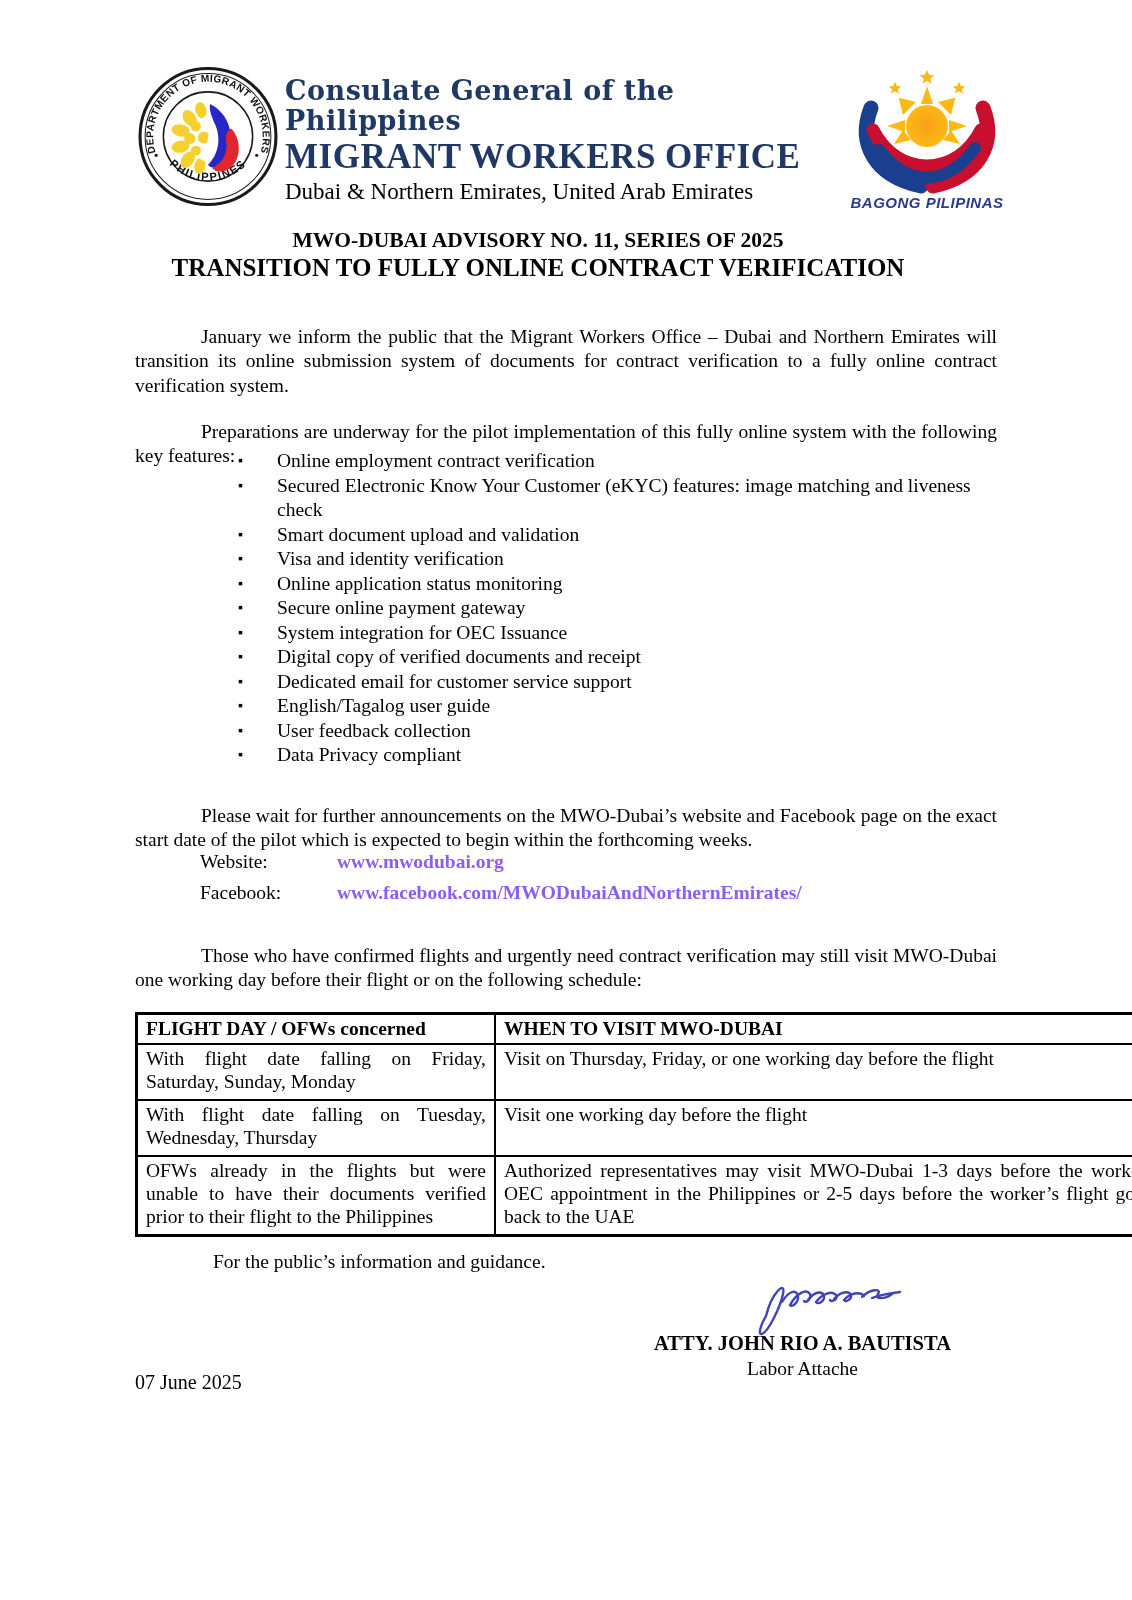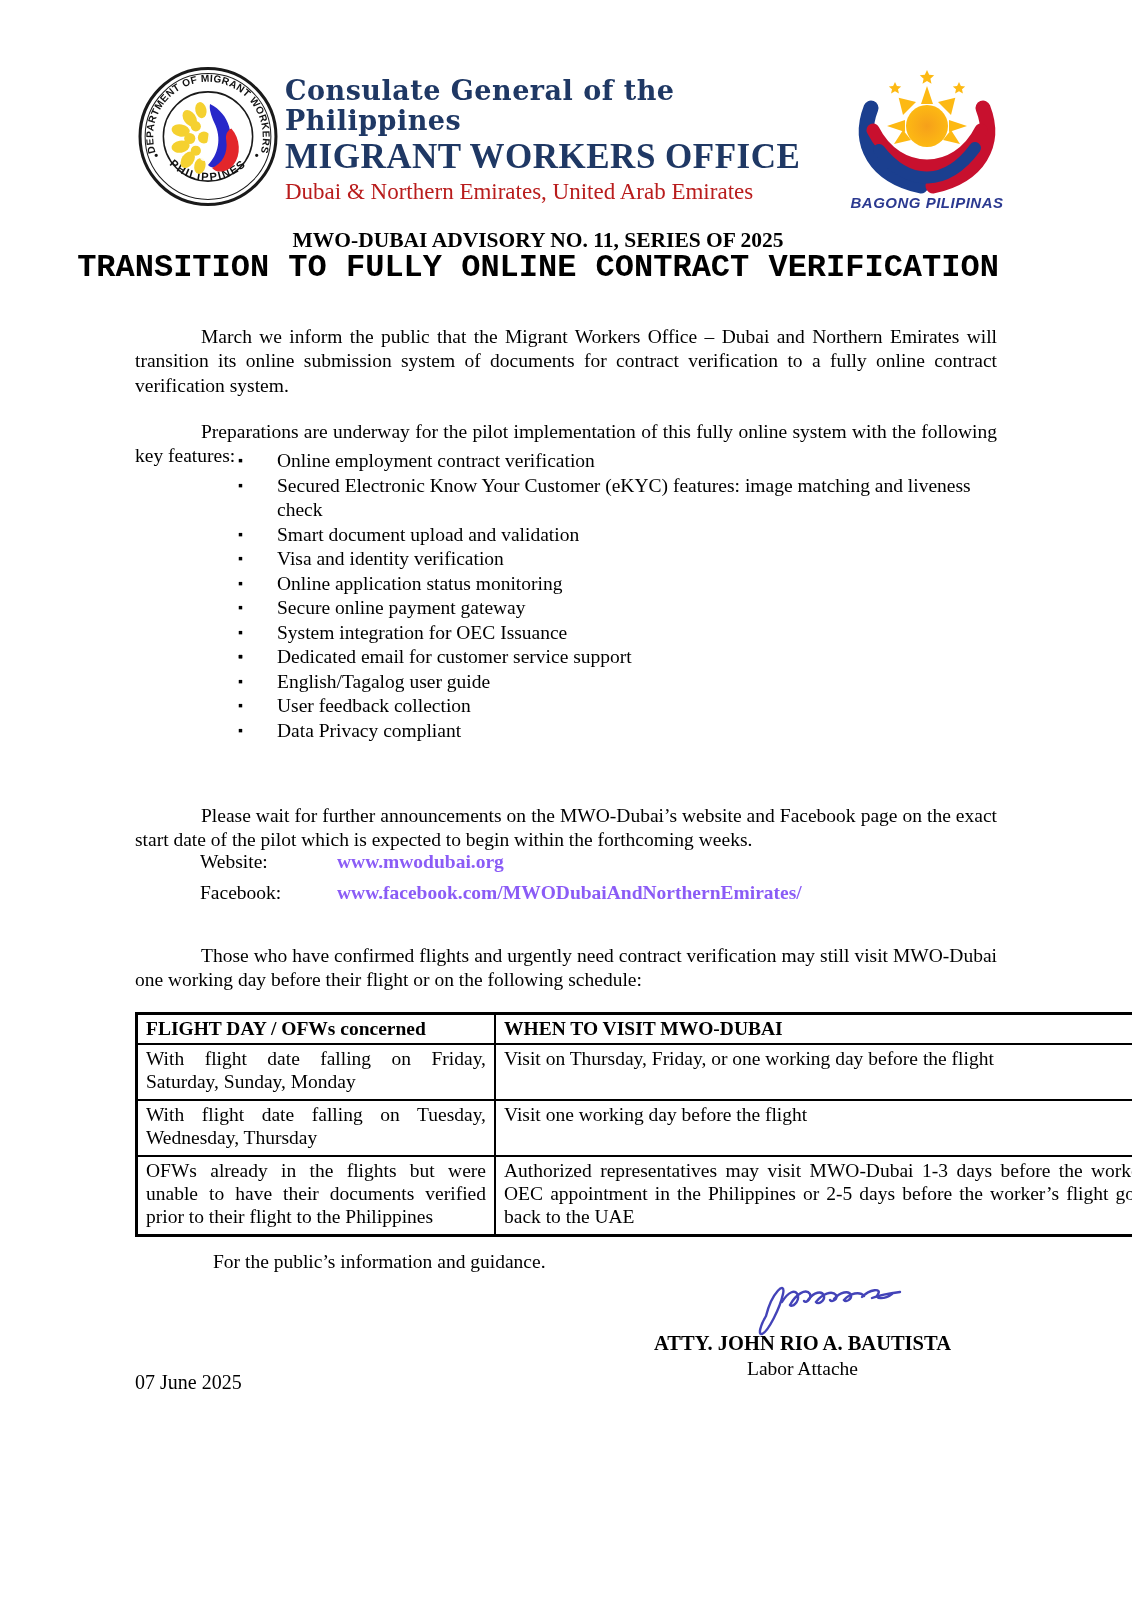--- a/index.html
+++ b/index.html
@@ -7,26 +7,26 @@
         font-family:"Liberation Serif", serif;color:#000;overflow:hidden;}
 
   
   .header{position:absolute;top:62px;left:135px;width:862px;height:155px;}
   .seal{position:absolute;left:2px;top:2px;}
   .right-logo{position:absolute;right:-10px;top:0;}
   .head-center{position:absolute;left:150px;right:155px;top:14px;text-align:left;}
   .consulate{font-family:"DejaVu Serif", serif;font-weight:bold;font-size:27px;line-height:30px;
              color:#1f3864;letter-spacing:0.5px;}
   .office{font-weight:bold;font-size:35px;line-height:42px;color:#1f3864;letter-spacing:0.5px;}
-  .location{font-size:23px;line-height:27px;color:#b91c1c;}
+  .location{font-size:23px;line-height:27px;color:#000000;}
 
   
   .title-block{position:absolute;top:227px;left:0;width:1076px;text-align:center;}
   .title-1{font-size:21.5px;font-weight:bold;line-height:26px;}
-  .title-2{font-size:32px;font-weight:bold;line-height:30px;font-family:Liberation Mono, monospace;}
+  .title-2{font-size:25px;font-weight:bold;line-height:30px;}
 
   
   .para{position:absolute;left:135px;width:862px;font-size:19.5px;line-height:24.5px;
         text-align:justify;text-indent:66px;}
   .p-intro{top:305px;}
   .p-prep{top:400px;}
   .p-wait{top:784px;}
   .p-flights{top:924px;}
 
   .features{position:absolute;top:449px;left:135px;width:862px;list-style:none;margin:0;padding:0;}
@@ -145,32 +145,32 @@
       </g>
       <text class="bagong-caption" x="80" y="146" text-anchor="middle" font-size="15" letter-spacing="0.5">BAGONG PILIPINAS</text>
     </svg>
   </div>
 
   <div class="title-block">
     <div class="title-1">MWO-DUBAI ADVISORY NO. 11, SERIES OF 2025</div>
     <div class="title-2">TRANSITION TO FULLY ONLINE CONTRACT VERIFICATION</div>
   </div>
 
-  <p class="para p-intro">March we inform the public that the Migrant Workers Office – Dubai and Northern Emirates will transition its online submission system of documents for contract verification to a fully online contract verification system.</p>
+  <p class="para p-intro">January we inform the public that the Migrant Workers Office – Dubai and Northern Emirates will transition its online submission system of documents for contract verification to a fully online contract verification system.</p>
   <p class="para p-prep">Preparations are underway for the pilot implementation of this fully online system with the following key features:</p>
 
   <ul class="features">
     <li><span class="bullet">▪</span><span>Online employment contract verification</span></li>
     <li><span class="bullet">▪</span><span>Secured Electronic Know Your Customer (eKYC) features: image matching and liveness check</span></li>
     <li><span class="bullet">▪</span><span>Smart document upload and validation</span></li>
     <li><span class="bullet">▪</span><span>Visa and identity verification</span></li>
     <li><span class="bullet">▪</span><span>Online application status monitoring</span></li>
     <li><span class="bullet">▪</span><span>Secure online payment gateway</span></li>
     <li><span class="bullet">▪</span><span>System integration for OEC Issuance</span></li>
-    <li><span class="bullet">▪</span></li>
+    <li><span class="bullet">▪</span><span>Digital copy of verified documents and receipt</span></li>
     <li><span class="bullet">▪</span><span>Dedicated email for customer service support</span></li>
     <li><span class="bullet">▪</span><span>English/Tagalog user guide</span></li>
     <li><span class="bullet">▪</span><span>User feedback collection</span></li>
     <li><span class="bullet">▪</span><span>Data Privacy compliant</span></li>
   </ul>
 
   <p class="para p-wait">Please wait for further announcements on the MWO-Dubai’s website and Facebook page on the exact start date of the pilot which is expected to begin within the forthcoming weeks.</p>
 
   <div class="links">
     <div class="link-row">

